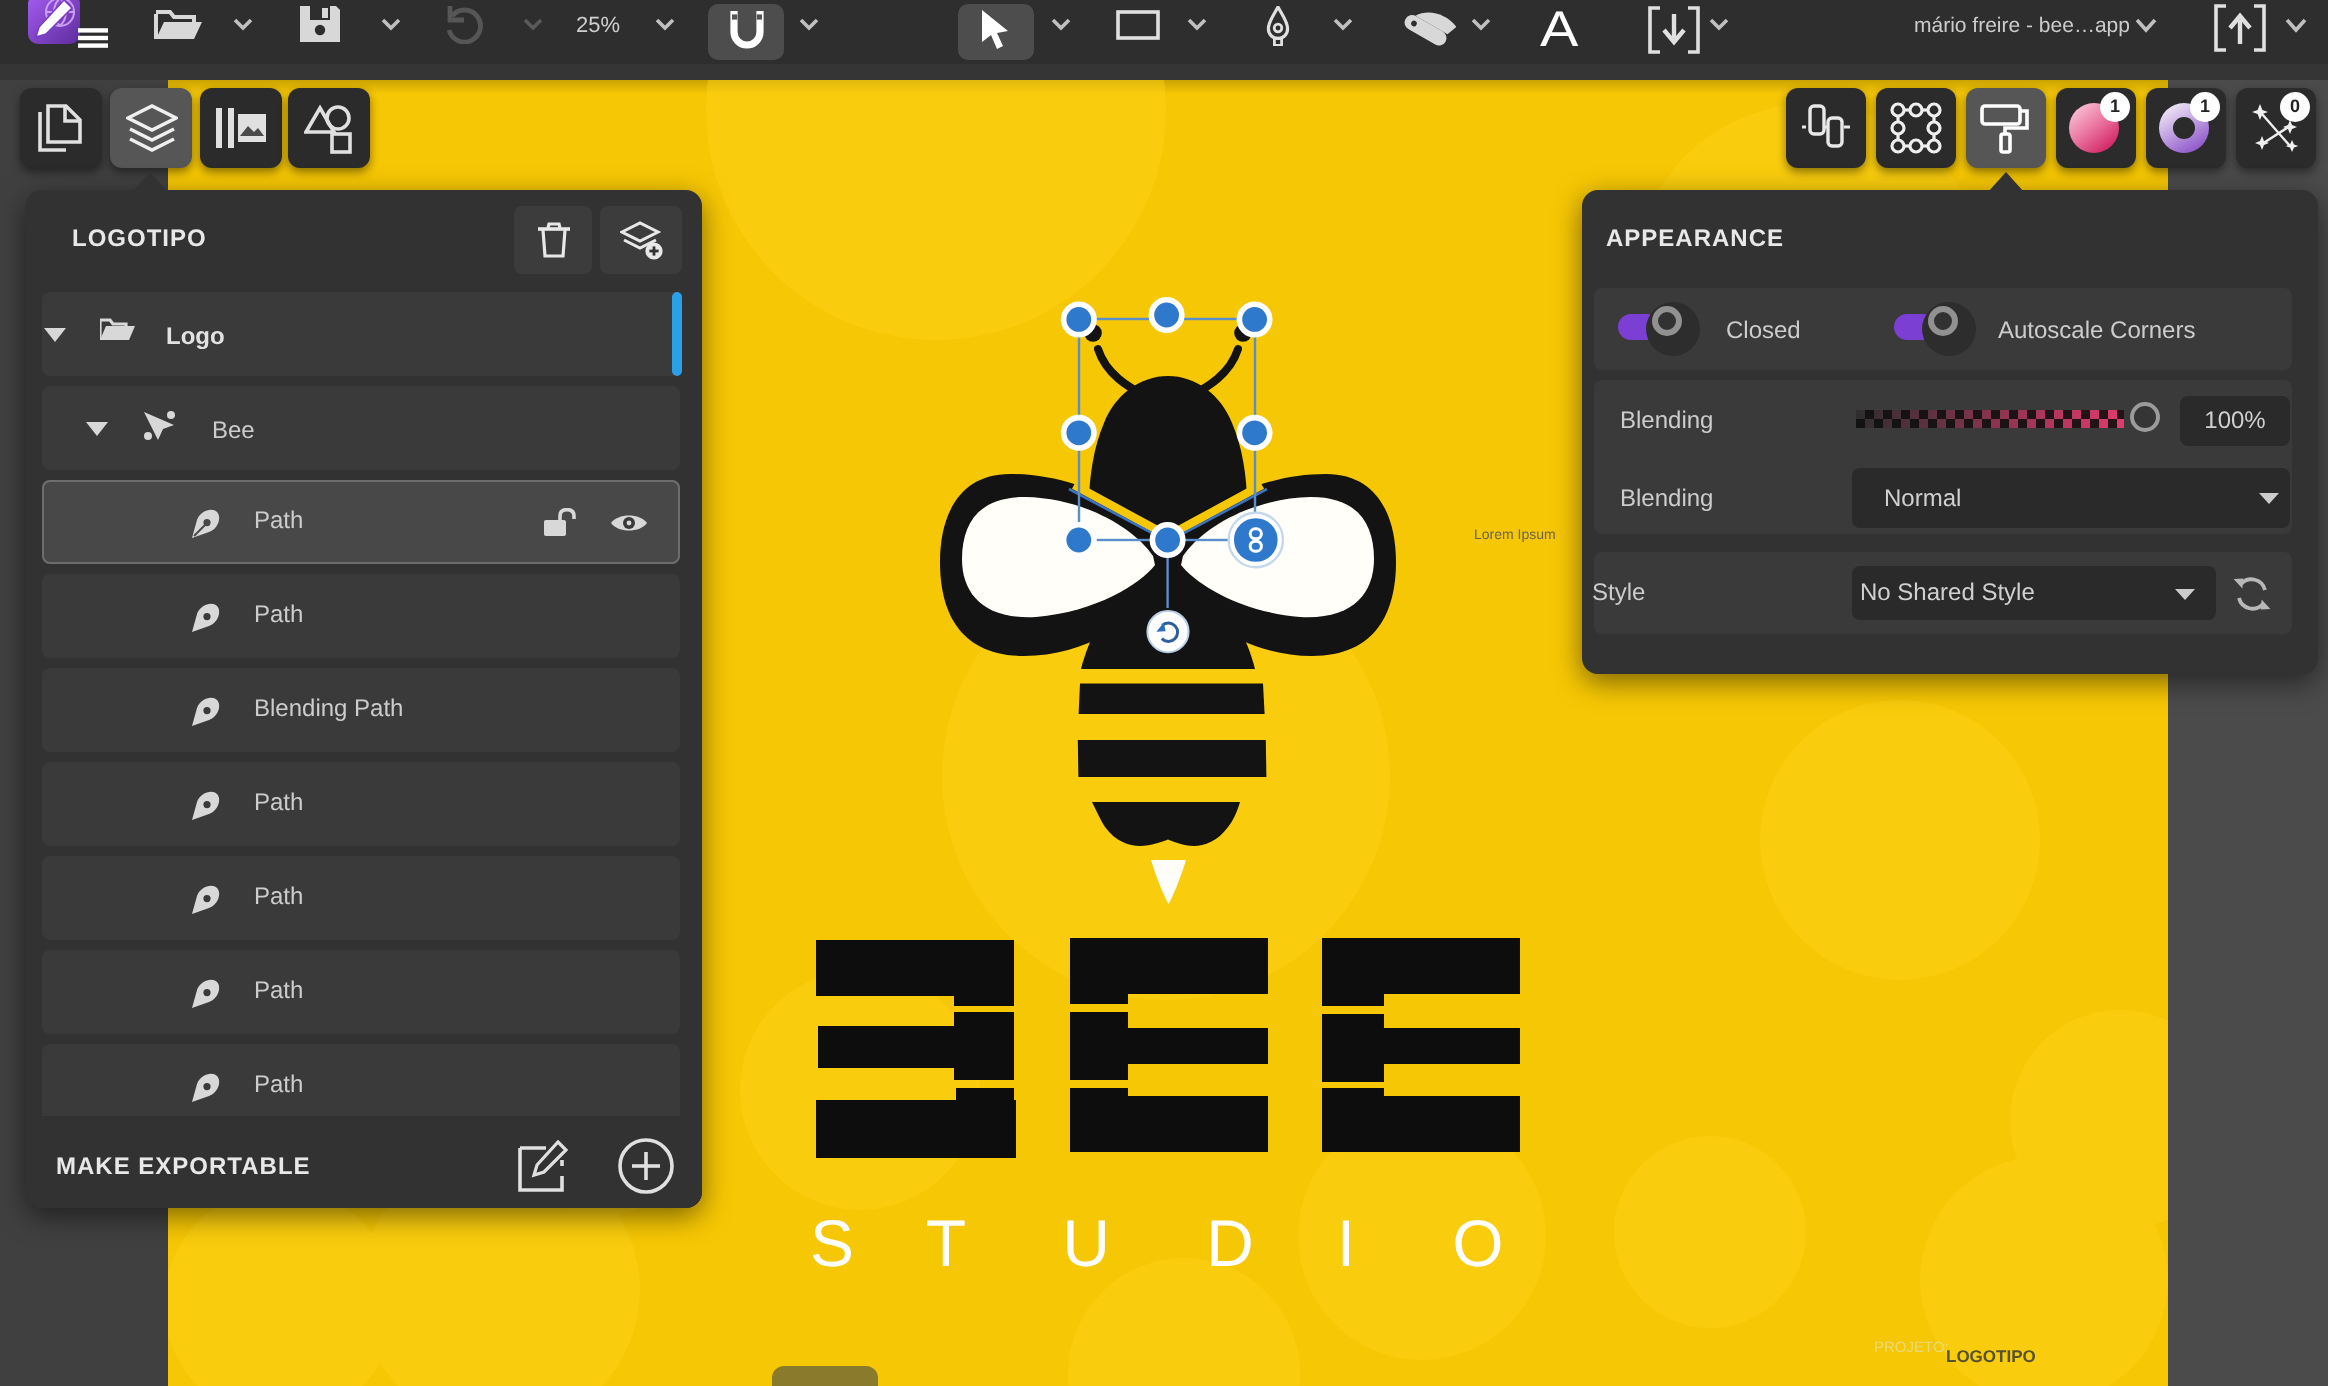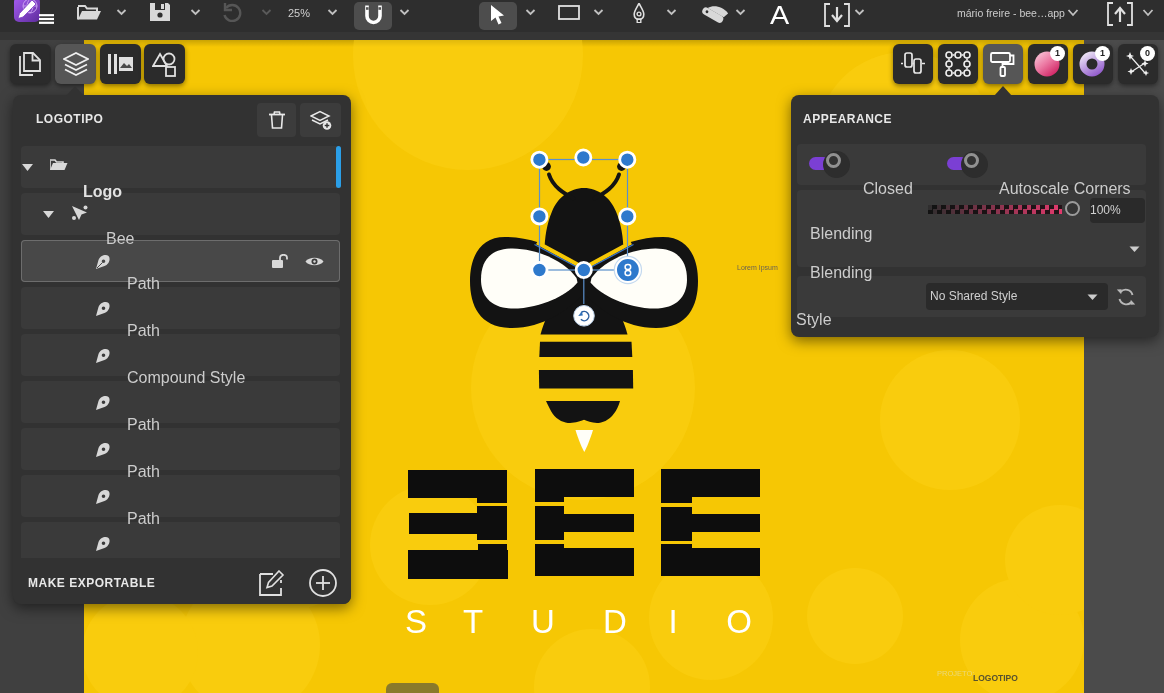--- a/index.html
+++ b/index.html
@@ -21,21 +21,21 @@
   .sqbtn.sel { background:#565656; }
   .badge { position:absolute; width:15px; height:15px; background:#fff; border-radius:50%;
      font-size:9px; color:#222; text-align:center; line-height:15px; font-weight:bold; z-index:21; }
   
   .panel { position:absolute; background:#323232; border-radius:8px;
      box-shadow:0 4px 14px rgba(0,0,0,.5); z-index:25; }
   .notch { position:absolute; width:0; height:0; border-left:9px solid transparent;
      border-right:9px solid transparent; border-bottom:10px solid #323232; top:-9px; z-index:26; }
   .ptitle { position:absolute; color:#e8e8e8; font-size:12px; font-weight:bold; letter-spacing:.5px; }
   .row { position:absolute; background:#3a3a3a; border-radius:4px; }
-  .rowtext { position:absolute; color:#cccccc; font-size:16px;margin-top:22px; }
+  .rowtext { position:absolute; color:#cccccc; font-size:12px; }
   .icbtn { position:absolute; border-radius:4px; display:flex; align-items:center; justify-content:center; }
   .ddbox { position:absolute; background:#2a2a2a; border-radius:4px; color:#d0d0d0; font-size:12px; }
 </style>
 </head>
 <body>
 <div id="stage">
 
 <svg class="abs" style="left:0;top:0;z-index:2" width="1164" height="693" viewBox="0 0 1164 693">
  <defs>
   <clipPath id="ab">
@@ -457,21 +457,21 @@
     <circle cx="9.5" cy="6.5" r="3" fill="#3a3a3a"></circle>
         <circle cx="9.5" cy="6.5" r="1.2" fill="#d8d8d8"></circle>
   </svg>
   <svg class="abs" style="left:82px;top:205px" width="17" height="17" viewBox="0 0 17 17">
     <path d="M 1 16 L 3.5 7 C 5 2.5 11 0.5 13.5 3 C 16 5.5 14 11.5 9.5 13 L 1 16 Z M 8.5 6.5 A 1.8 1.8 0 1 0 8.5 10.1 A 1.8 1.8 0 1 0 8.5 6.5" fill="#d8d8d8" fill-rule="evenodd"></path>
   </svg>
   <div class="rowtext" style="left:114px;top:205px">Path</div>
   <svg class="abs" style="left:82px;top:252px" width="17" height="17" viewBox="0 0 17 17">
     <path d="M 1 16 L 3.5 7 C 5 2.5 11 0.5 13.5 3 C 16 5.5 14 11.5 9.5 13 L 1 16 Z M 8.5 6.5 A 1.8 1.8 0 1 0 8.5 10.1 A 1.8 1.8 0 1 0 8.5 6.5" fill="#d8d8d8" fill-rule="evenodd"></path>
   </svg>
-  <div class="rowtext" style="left:114px;top:252px">Compound Style</div>
+  <div class="rowtext" style="left:114px;top:252px">Blending Path</div>
   <svg class="abs" style="left:82px;top:299px" width="17" height="17" viewBox="0 0 17 17">
     <path d="M 1 16 L 3.5 7 C 5 2.5 11 0.5 13.5 3 C 16 5.5 14 11.5 9.5 13 L 1 16 Z M 8.5 6.5 A 1.8 1.8 0 1 0 8.5 10.1 A 1.8 1.8 0 1 0 8.5 6.5" fill="#d8d8d8" fill-rule="evenodd"></path>
   </svg>
   <div class="rowtext" style="left:114px;top:299px">Path</div>
   <svg class="abs" style="left:82px;top:346px" width="17" height="17" viewBox="0 0 17 17">
     <path d="M 1 16 L 3.5 7 C 5 2.5 11 0.5 13.5 3 C 16 5.5 14 11.5 9.5 13 L 1 16 Z M 8.5 6.5 A 1.8 1.8 0 1 0 8.5 10.1 A 1.8 1.8 0 1 0 8.5 6.5" fill="#d8d8d8" fill-rule="evenodd"></path>
   </svg>
   <div class="rowtext" style="left:114px;top:346px">Path</div>
   <svg class="abs" style="left:82px;top:393px" width="17" height="17" viewBox="0 0 17 17">
     <path d="M 1 16 L 3.5 7 C 5 2.5 11 0.5 13.5 3 C 16 5.5 14 11.5 9.5 13 L 1 16 Z M 8.5 6.5 A 1.8 1.8 0 1 0 8.5 10.1 A 1.8 1.8 0 1 0 8.5 6.5" fill="#d8d8d8" fill-rule="evenodd"></path>
@@ -507,22 +507,23 @@
   <div class="rowtext" style="left:72px;top:63px">Closed</div>
   <div class="abs" style="left:155.5px;top:62px;width:21px;height:13px;background:#7b3fd4;border-radius:6.5px"></div>
   <div class="abs" style="left:169.5px;top:55.5px;width:27px;height:27px;background:#2d2d2d;border-radius:50%"></div>
   <div class="abs" style="left:172.5px;top:58px;width:15px;height:15px;background:#323232;border:3px solid #919191;border-radius:50%"></div>
   <div class="rowtext" style="left:208px;top:63px">Autoscale Corners</div>
   <div class="rowtext" style="left:19px;top:108px">Blending</div>
   <div class="abs" style="left:137px;top:110px;width:134px;height:9px;background:
      repeating-conic-gradient(rgba(15,15,15,0.9) 0% 25%, rgba(0,0,0,0) 0% 50%) 0 0/9px 9px,
      linear-gradient(90deg,#2e2e2e,#e23a6d)"></div>
   <div class="abs" style="left:273.5px;top:106px;width:15px;height:15px;background:#353535;border:2.8px solid #9b9b9b;border-radius:50%"></div>
-  <div class="ddbox" style="left:299px;top:103px;width:55px;height:25px;line-height:25px;">100%</div>
+  <div class="ddbox" style="left:299px;top:103px;width:55px;height:25px;line-height:25px;text-align:center">100%</div>
   <div class="rowtext" style="left:19px;top:147px">Blending</div>
+  <div class="ddbox" style="left:135px;top:139px;width:219px;height:30px;line-height:30px;padding-left:16px">Normal</div>
   <svg class="abs" style="left:338px;top:151px" width="11" height="7">
         <path d="M0.5 0.5 L5.5 6 L10.5 0.5" fill="#cccccc"></path>
       </svg>
   <div class="rowtext" style="left:5px;top:194px">Style</div>
   <div class="ddbox" style="left:135px;top:188px;width:182px;height:27px;line-height:27px;padding-left:4px">No Shared Style</div>
   <svg class="abs" style="left:296px;top:199px" width="11" height="7">
         <path d="M0.5 0.5 L5.5 6 L10.5 0.5" fill="#cccccc"></path>
       </svg>
   <svg class="abs" style="left:325px;top:193px" width="20" height="18" viewBox="0 0 20 18">
     <path d="M 16.5 7 A 7 7 0 0 0 4.5 4 M 3.5 11 A 7 7 0 0 0 15.5 14" fill="none" stroke="#b8b8b8" stroke-width="1.9"></path>

